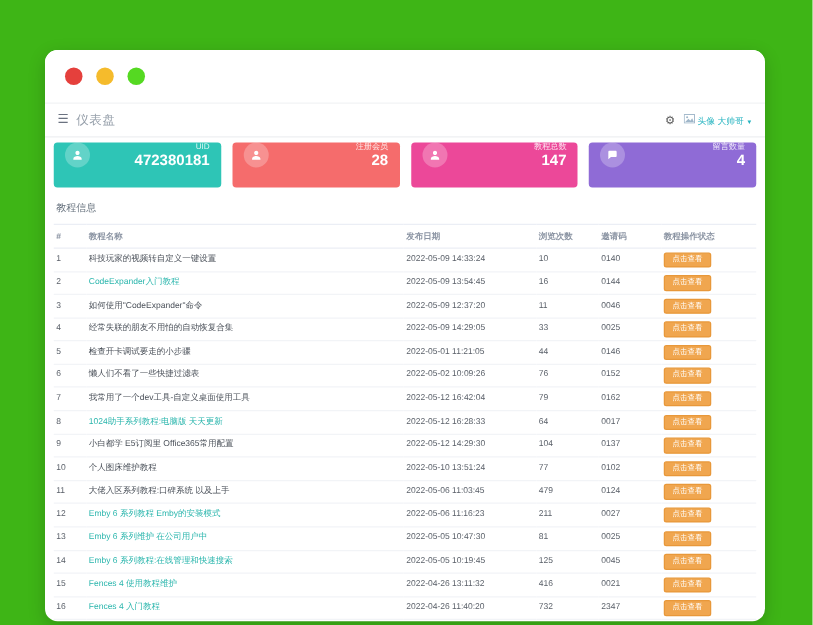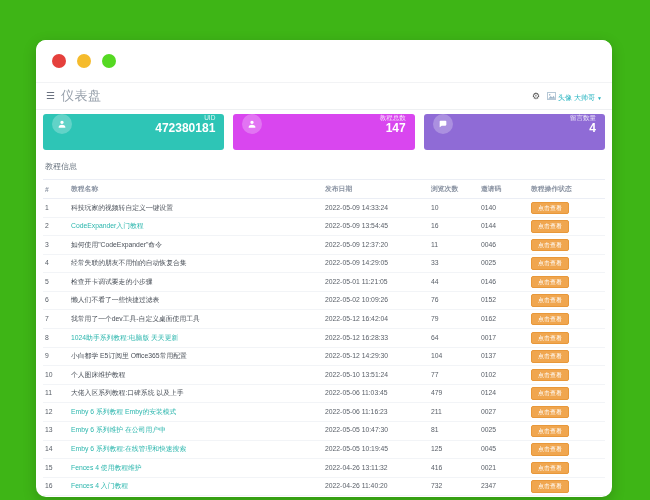--- a/index.html
+++ b/index.html
@@ -17,21 +17,21 @@
   
   .titlebar{height:42px;display:flex;align-items:center;padding-left:16px;background:#fff;}
   .dot{width:14px;height:14px;border-radius:50%;margin-right:11px;}
   
   .navbar{
     height:26px;display:flex;align-items:center;padding:0 10px;
     border-top:1px solid #f2f3f5;border-bottom:1px solid #eef0f2;
     color:#8a919c;font-size:8px;
   }
   .hamburger{font-size:10px;color:#6b7280;margin-right:6px;line-height:1;}
-  .breadcrumb{color:#97a0ab;font-size:13px;letter-spacing:.5px;}
+  .breadcrumb{color:#97a0ab;font-size:10px;letter-spacing:.5px;}
   .nav-right{margin-left:auto;display:flex;align-items:center;gap:7px;}
   .gear{font-size:9px;color:#555;line-height:1;}
   .user-chip{display:flex;align-items:flex-end;gap:2px;color:#26b4c0;font-size:7px;line-height:1;}
   .broken-img{display:inline-block;}
   .caret{font-size:5px;color:#26b4c0;}
   
   .content{padding:4px 7px 0 7px;}
   .cards{display:flex;gap:9px;margin-top:0;}
   .card{
     flex:1;height:36px;border-radius:3px;display:flex;
@@ -108,21 +108,32 @@
         <span class="icon-circle">
           <svg viewBox="0 0 24 24">
               <path d="M12 12c2.2 0 4-1.8 4-4s-1.8-4-4-4-4 1.8-4 4 1.8 4 4 4zm0 2c-3.3 0-8 1.7-8 5v2h16v-2c0-3.3-4.7-5-8-5z"></path>
             </svg>
         </span>
         <span class="meta">
           <div class="label">UID</div>
           <div class="value">472380181</div>
         </span>
       </div>
-      <div class="card" style="background:#d946ef">
+      <div class="card" style="background:#f56c6c">
+        <span class="icon-circle">
+          <svg viewBox="0 0 24 24">
+              <path d="M12 12c2.2 0 4-1.8 4-4s-1.8-4-4-4-4 1.8-4 4 1.8 4 4 4zm0 2c-3.3 0-8 1.7-8 5v2h16v-2c0-3.3-4.7-5-8-5z"></path>
+            </svg>
+        </span>
+        <span class="meta">
+          <div class="label">注册会员</div>
+          <div class="value">28</div>
+        </span>
+      </div>
+      <div class="card" style="background:#ec4899">
         <span class="icon-circle">
           <svg viewBox="0 0 24 24">
               <path d="M12 12c2.2 0 4-1.8 4-4s-1.8-4-4-4-4 1.8-4 4 1.8 4 4 4zm0 2c-3.3 0-8 1.7-8 5v2h16v-2c0-3.3-4.7-5-8-5z"></path>
             </svg>
         </span>
         <span class="meta">
           <div class="label">教程总数</div>
           <div class="value">147</div>
         </span>
       </div>

